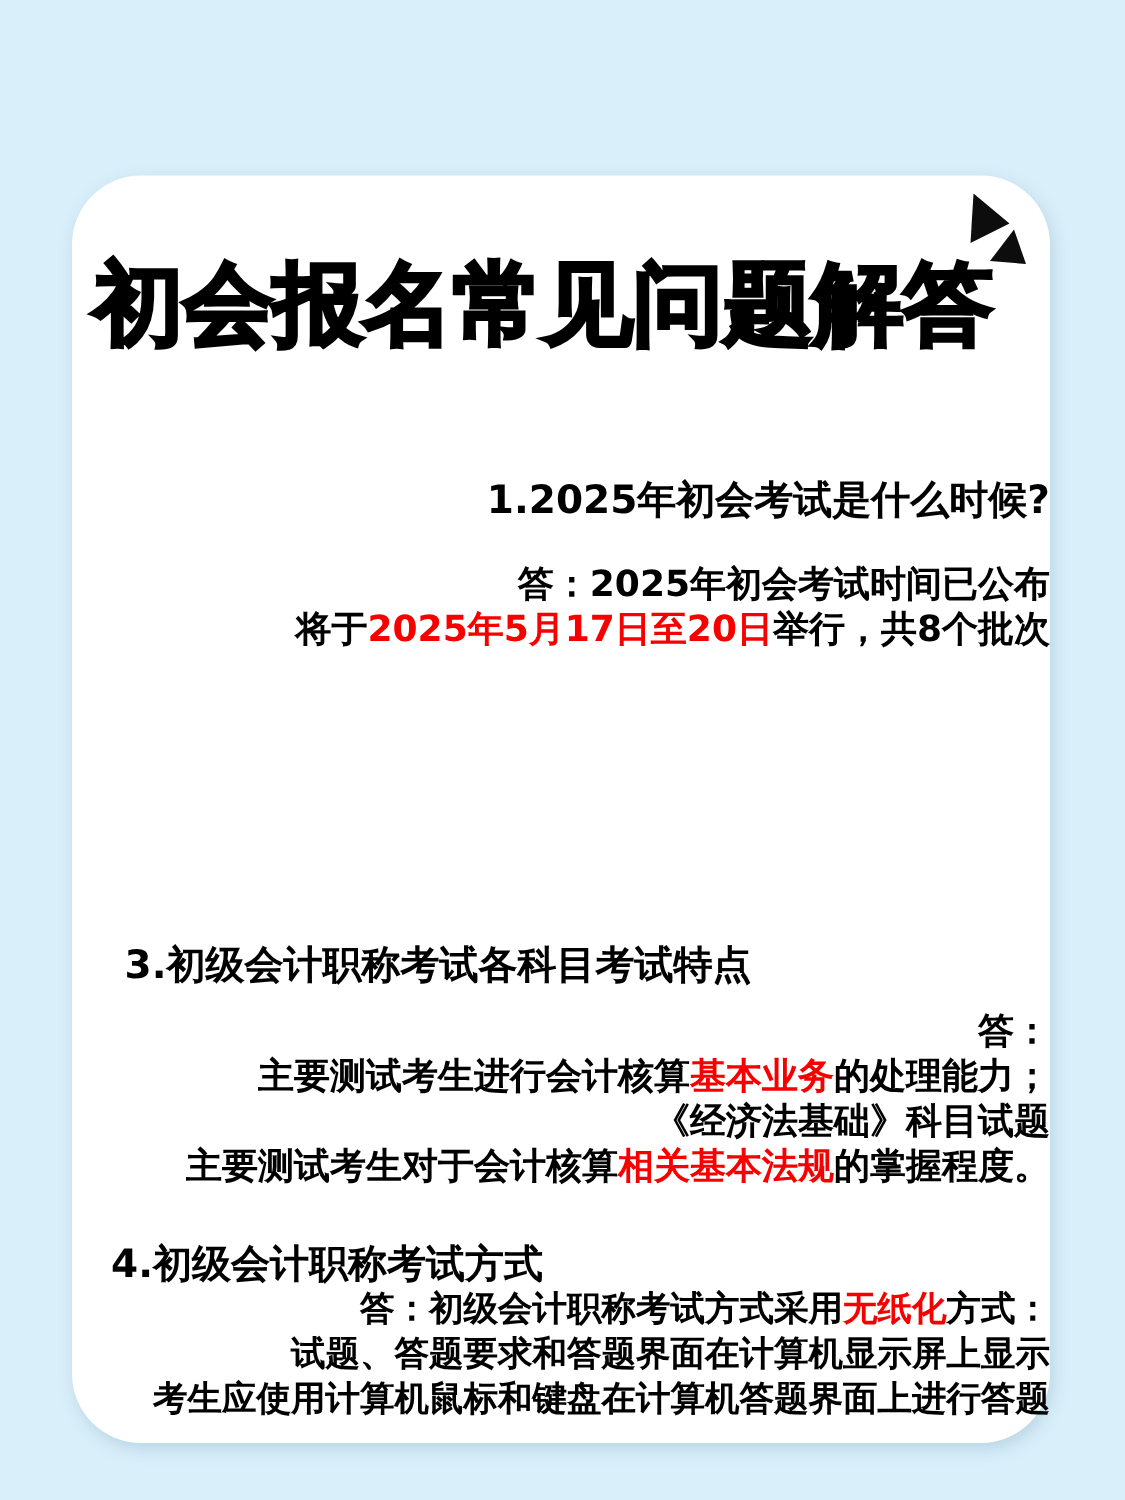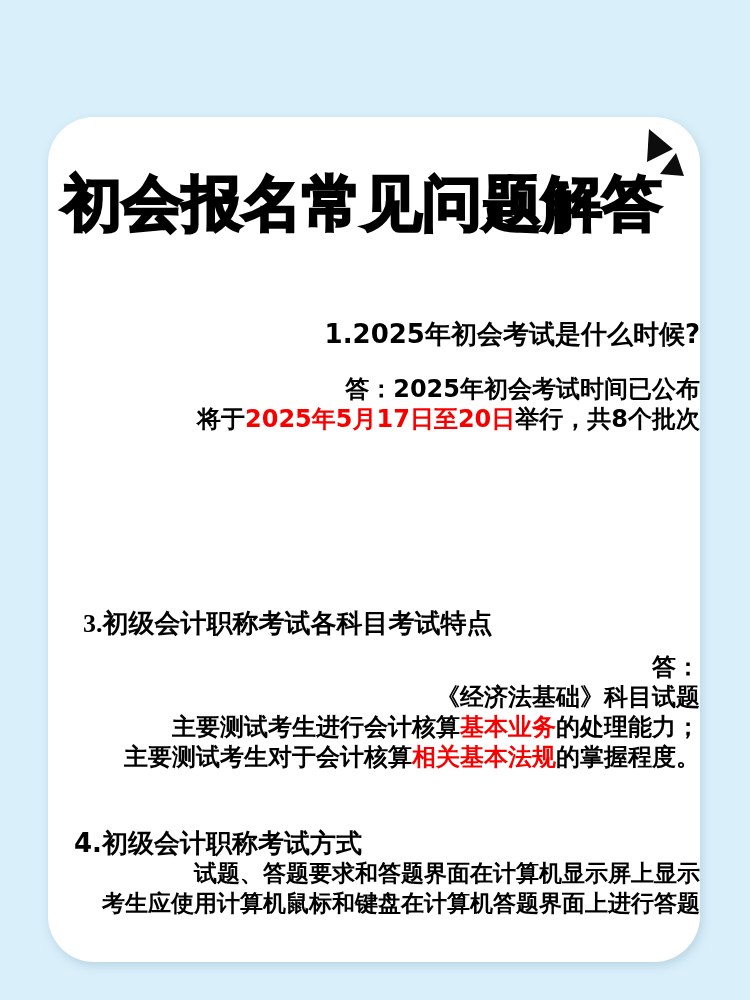--- a/index.html
+++ b/index.html
@@ -53,21 +53,21 @@
     font-size:24px;
     line-height:30px;
     white-space:nowrap;
   }
   .hl{color:var(--hl,#f70000);}
   
   .s1{top:202px;} .s1 .faq-question{margin-left:37px;text-align:right;}
   .s1 .faq-answers{margin-left:63px;margin-top:25px;}
   .s2{top:340px;} .s2 .faq-question{margin-left:37px;}
   .s2 .faq-answers{margin-left:61px;margin-top:3px;}
-  .s3{top:492px;font-family:Liberation Serif, serif;} .s3 .faq-question{margin-left:35px;}
+  .s3{top:512px;} .s3 .faq-question{margin-left:35px;}
   .s3 .faq-answers{margin-left:60px;margin-top:13px;}
   .s4{top:711px;} .s4 .faq-question{margin-left:26px;}
   .s4 .faq-answers{margin-left:39px;margin-top:0px;}
   .s4 .answer-line{font-size:23px;}
 </style>
 </head>
 <body style="--bg: #d9effa; --card: #ffffff; --hl: #f70000;">
 
 <div class="stage">
   <div class="card">
@@ -86,28 +86,29 @@
             <p class="answer-line"><span>答：2025年初会考试时间已公布</span></p>
             <p class="answer-line"><span>将于</span><span class="hl">2025年5月17日至20日</span><span>举行，共8个批次</span></p>
           </div>
         </section>
         <section class="faq-section s2">
         </section>
         <section class="faq-section s3">
           <h2 class="faq-question">3.初级会计职称考试各科目考试特点</h2>
           <div class="faq-answers">
             <p class="answer-line"><span>答：</span></p>
+            <p class="answer-line"><span>主要测试考生进行会计核算</span><span class="hl">基本业务</span><span>的处理能力；</span></p>
             <p class="answer-line"><span>《经济法基础》科目试题</span></p>
-            <p class="answer-line"><span>主要测试考生进行会计核算</span><span class="hl">基本业务</span><span>的处理能力；</span></p>
             <p class="answer-line"><span>主要测试考生对于会计核算</span><span class="hl">相关基本法规</span><span>的掌握程度。</span></p>
           </div>
         </section>
         <section class="faq-section s4">
           <h2 class="faq-question">4.初级会计职称考试方式</h2>
           <div class="faq-answers">
+            <p class="answer-line"><span>答：初级会计职称考试方式采用</span><span class="hl">无纸化</span><span>方式：</span></p>
             <p class="answer-line"><span>试题、答题要求和答题界面在计算机显示屏上显示</span></p>
             <p class="answer-line"><span>考生应使用计算机鼠标和键盘在计算机答题界面上进行答题</span></p>
           </div>
         </section>
       </div>
 
   </div>
 </div>
 
 </body></html>

